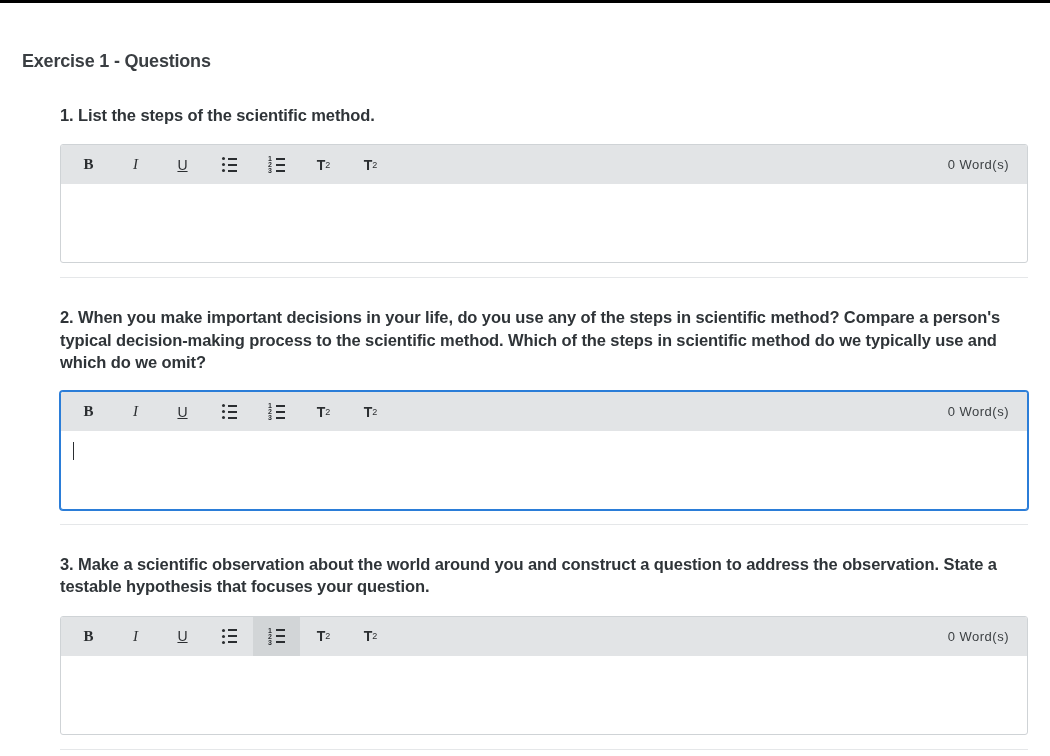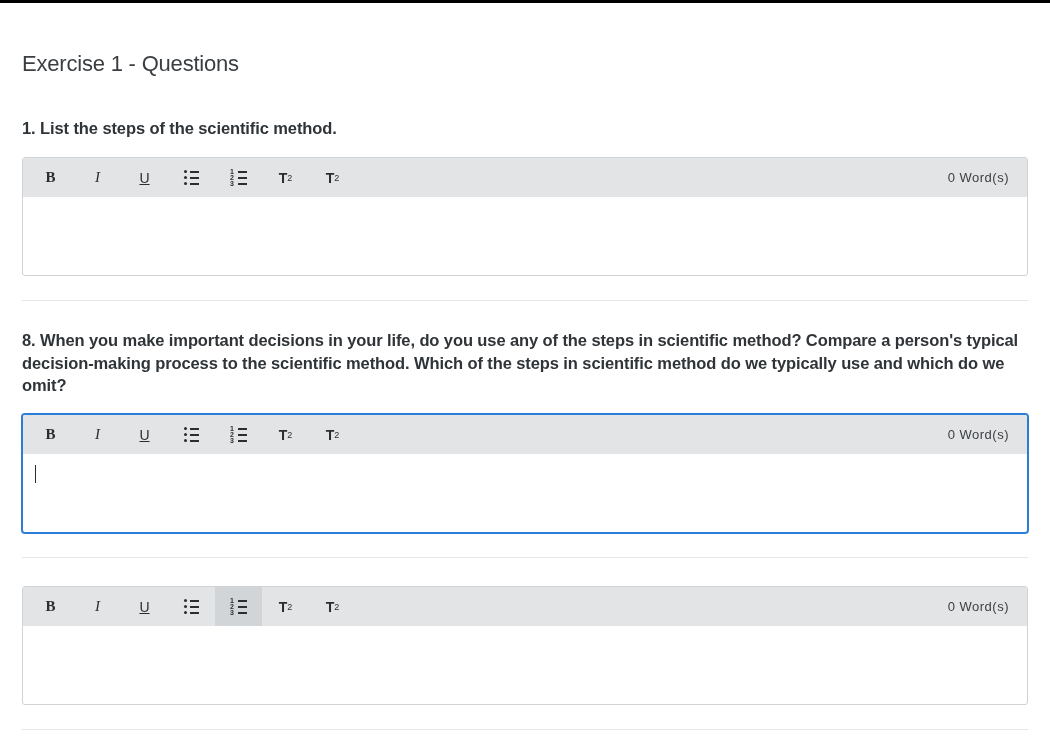--- a/index.html
+++ b/index.html
@@ -5,27 +5,27 @@
   * { box-sizing: border-box; margin: 0; padding: 0; }
   body {
     font-family: -apple-system, "Segoe UI", "Helvetica Neue", Arial, sans-serif;
     background: #fff;
     color: #333638;
     width: 1050px;
   }
   .top-bar { height: 3px; background: #000; width: 100%; }
   .page { padding: 48px 22px 0 22px; }
   .exercise-title {
-    font-size: 22px;
-    font-weight: 400;
+    font-size: 18px;
+    font-weight: 700;
     color: #3a3e42;
-    margin-bottom: 40px;
+    margin-bottom: 32px;
     letter-spacing: -0.2px;
   }
-  .question-block { padding-bottom: 24px; border-bottom: 1px solid #e5e7e9; margin-bottom: 28px; }
+  .question-block { padding-bottom: 14px; border-bottom: 1px solid #e5e7e9; margin-bottom: 28px; margin-left: 38px; }
   .question-block:last-of-type { border-bottom: 1px solid #e5e7e9; margin-bottom: 40px; }
   .prompt {
     font-size: 16.5px;
     font-weight: 700;
     color: #2f3438;
     line-height: 1.35;
     margin-bottom: 18px;
     letter-spacing: -0.1px;
   }
   .editor {
@@ -146,21 +146,21 @@
         </div>
         <div class="word-count">
           <span>0</span><span> Word(s)</span>
         </div>
       </div>
       <div class="editor-body" contenteditable="true" style=""></div>
     </div>
   </div>
 
   <div class="question-block">
-    <div class="prompt">8. When you make important decisions in your life, do you use any of the steps in scientific method? Compare a person's typical decision-making process to the scientific method. Which of the steps in scientific method do we typically use and which do we omit?</div>
+    <div class="prompt">2. When you make important decisions in your life, do you use any of the steps in scientific method? Compare a person's typical decision-making process to the scientific method. Which of the steps in scientific method do we typically use and which do we omit?</div>
     <div class="editor focused">
       <div class="toolbar">
         <div class="tb-btn tb-bold">B</div>
         <div class="tb-btn tb-italic">I</div>
         <div class="tb-btn tb-underline">U</div>
         <div class="tb-btn">
           <span class="list-icon">
             <span class="row">
                   <span class="dot"></span>
                   <span class="line"></span>
@@ -201,20 +201,21 @@
         </div>
         <div class="word-count">
           <span>0</span><span> Word(s)</span>
         </div>
       </div>
       <div class="editor-body" contenteditable="true" style=""><span class="cursor"></span></div>
     </div>
   </div>
 
   <div class="question-block">
+    <div class="prompt">3. Make a scientific observation about the world around you and construct a question to address the observation. State a testable hypothesis that focuses your question.</div>
     <div class="editor">
       <div class="toolbar">
         <div class="tb-btn tb-bold">B</div>
         <div class="tb-btn tb-italic">I</div>
         <div class="tb-btn tb-underline">U</div>
         <div class="tb-btn">
           <span class="list-icon">
             <span class="row">
                   <span class="dot"></span>
                   <span class="line"></span>

